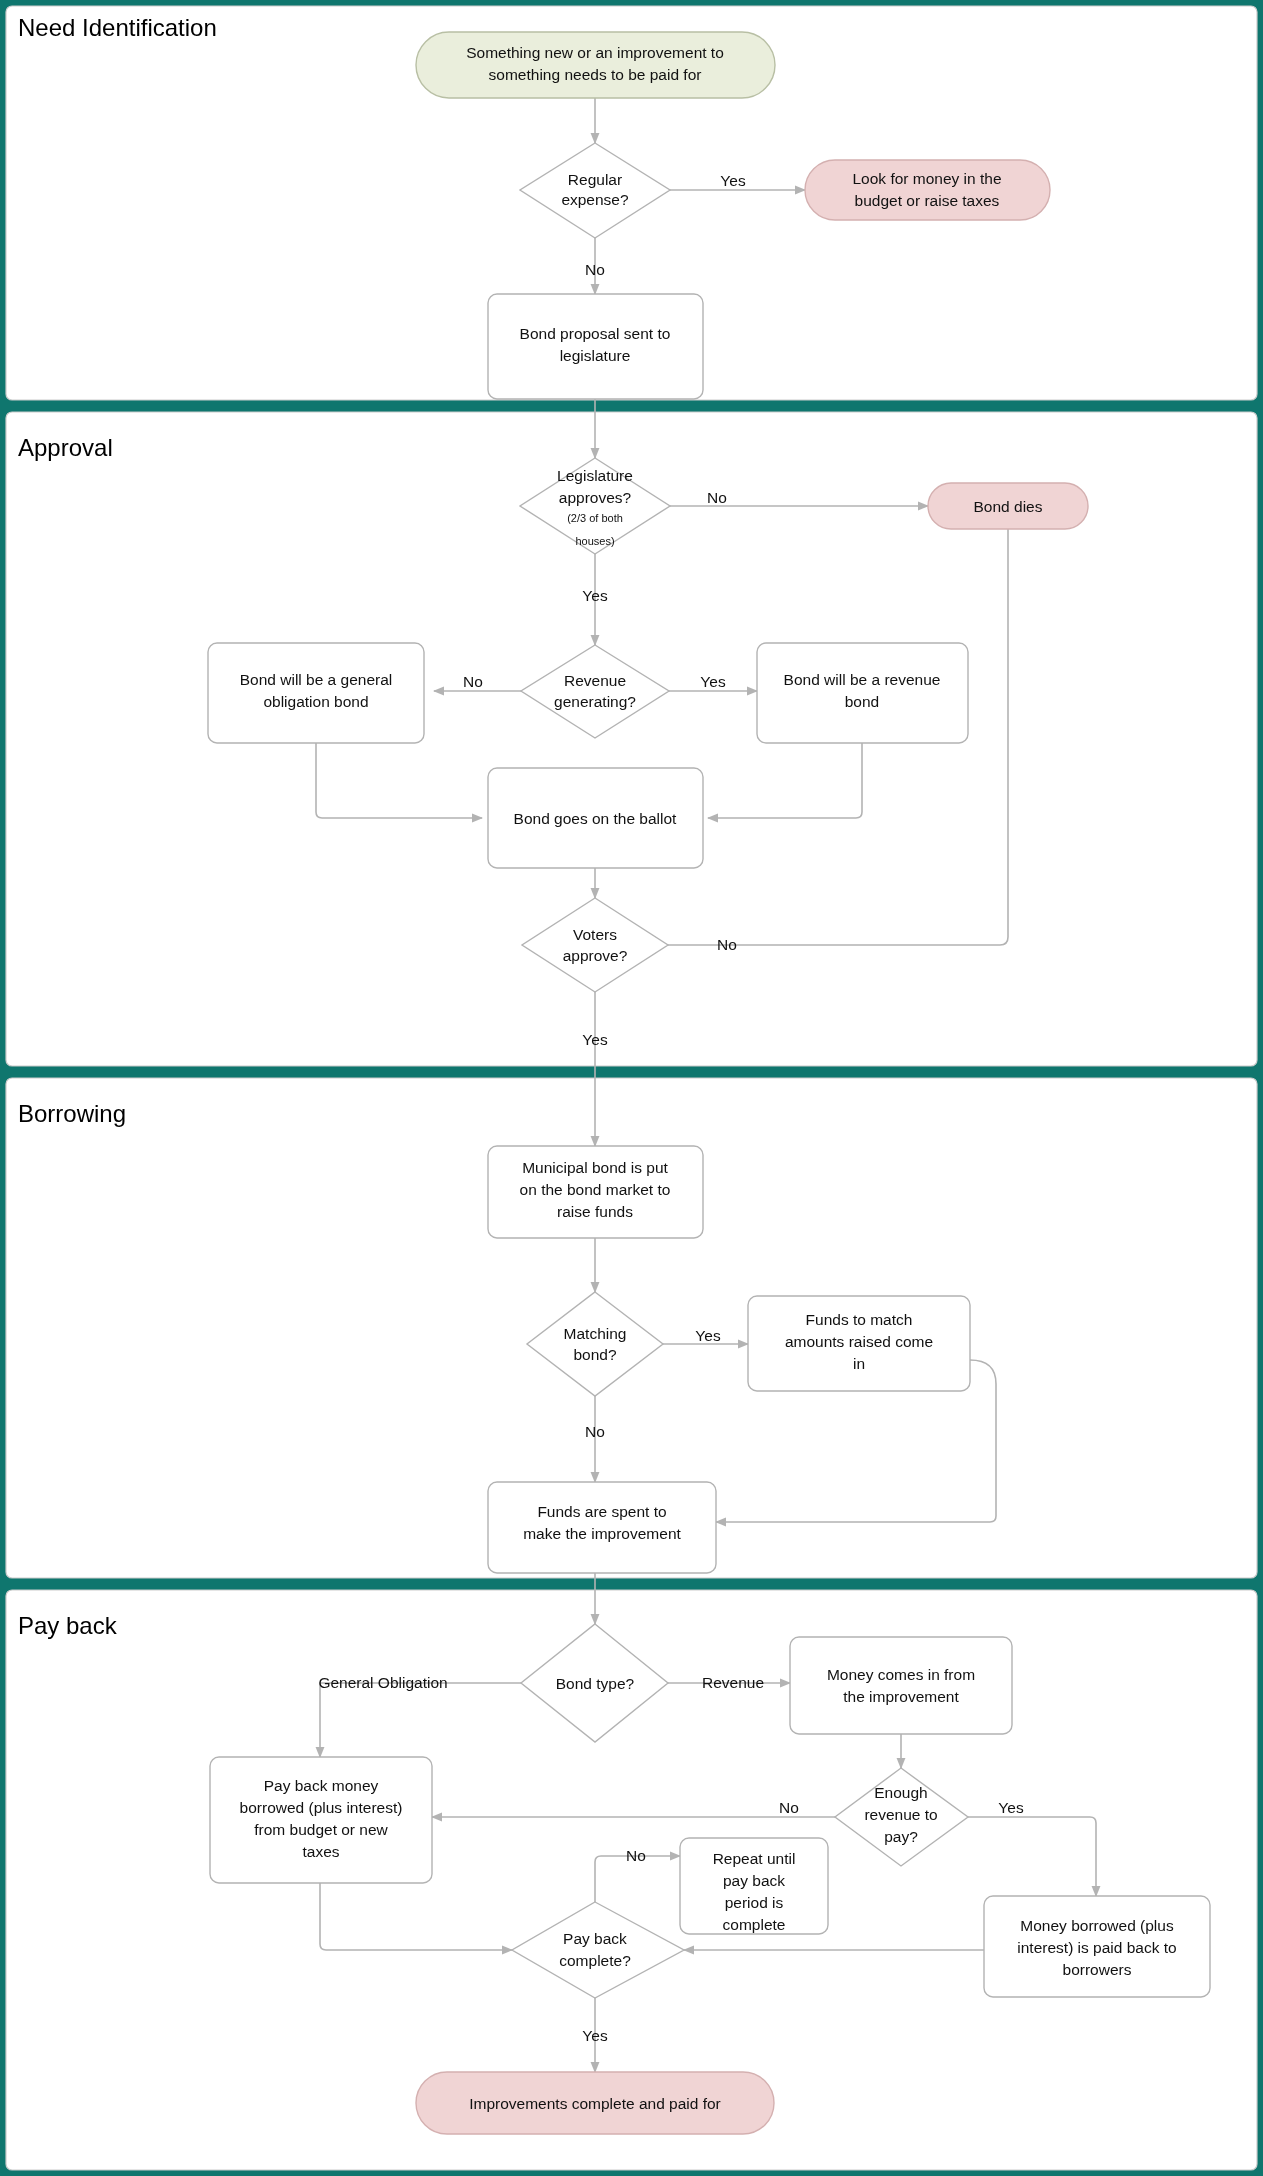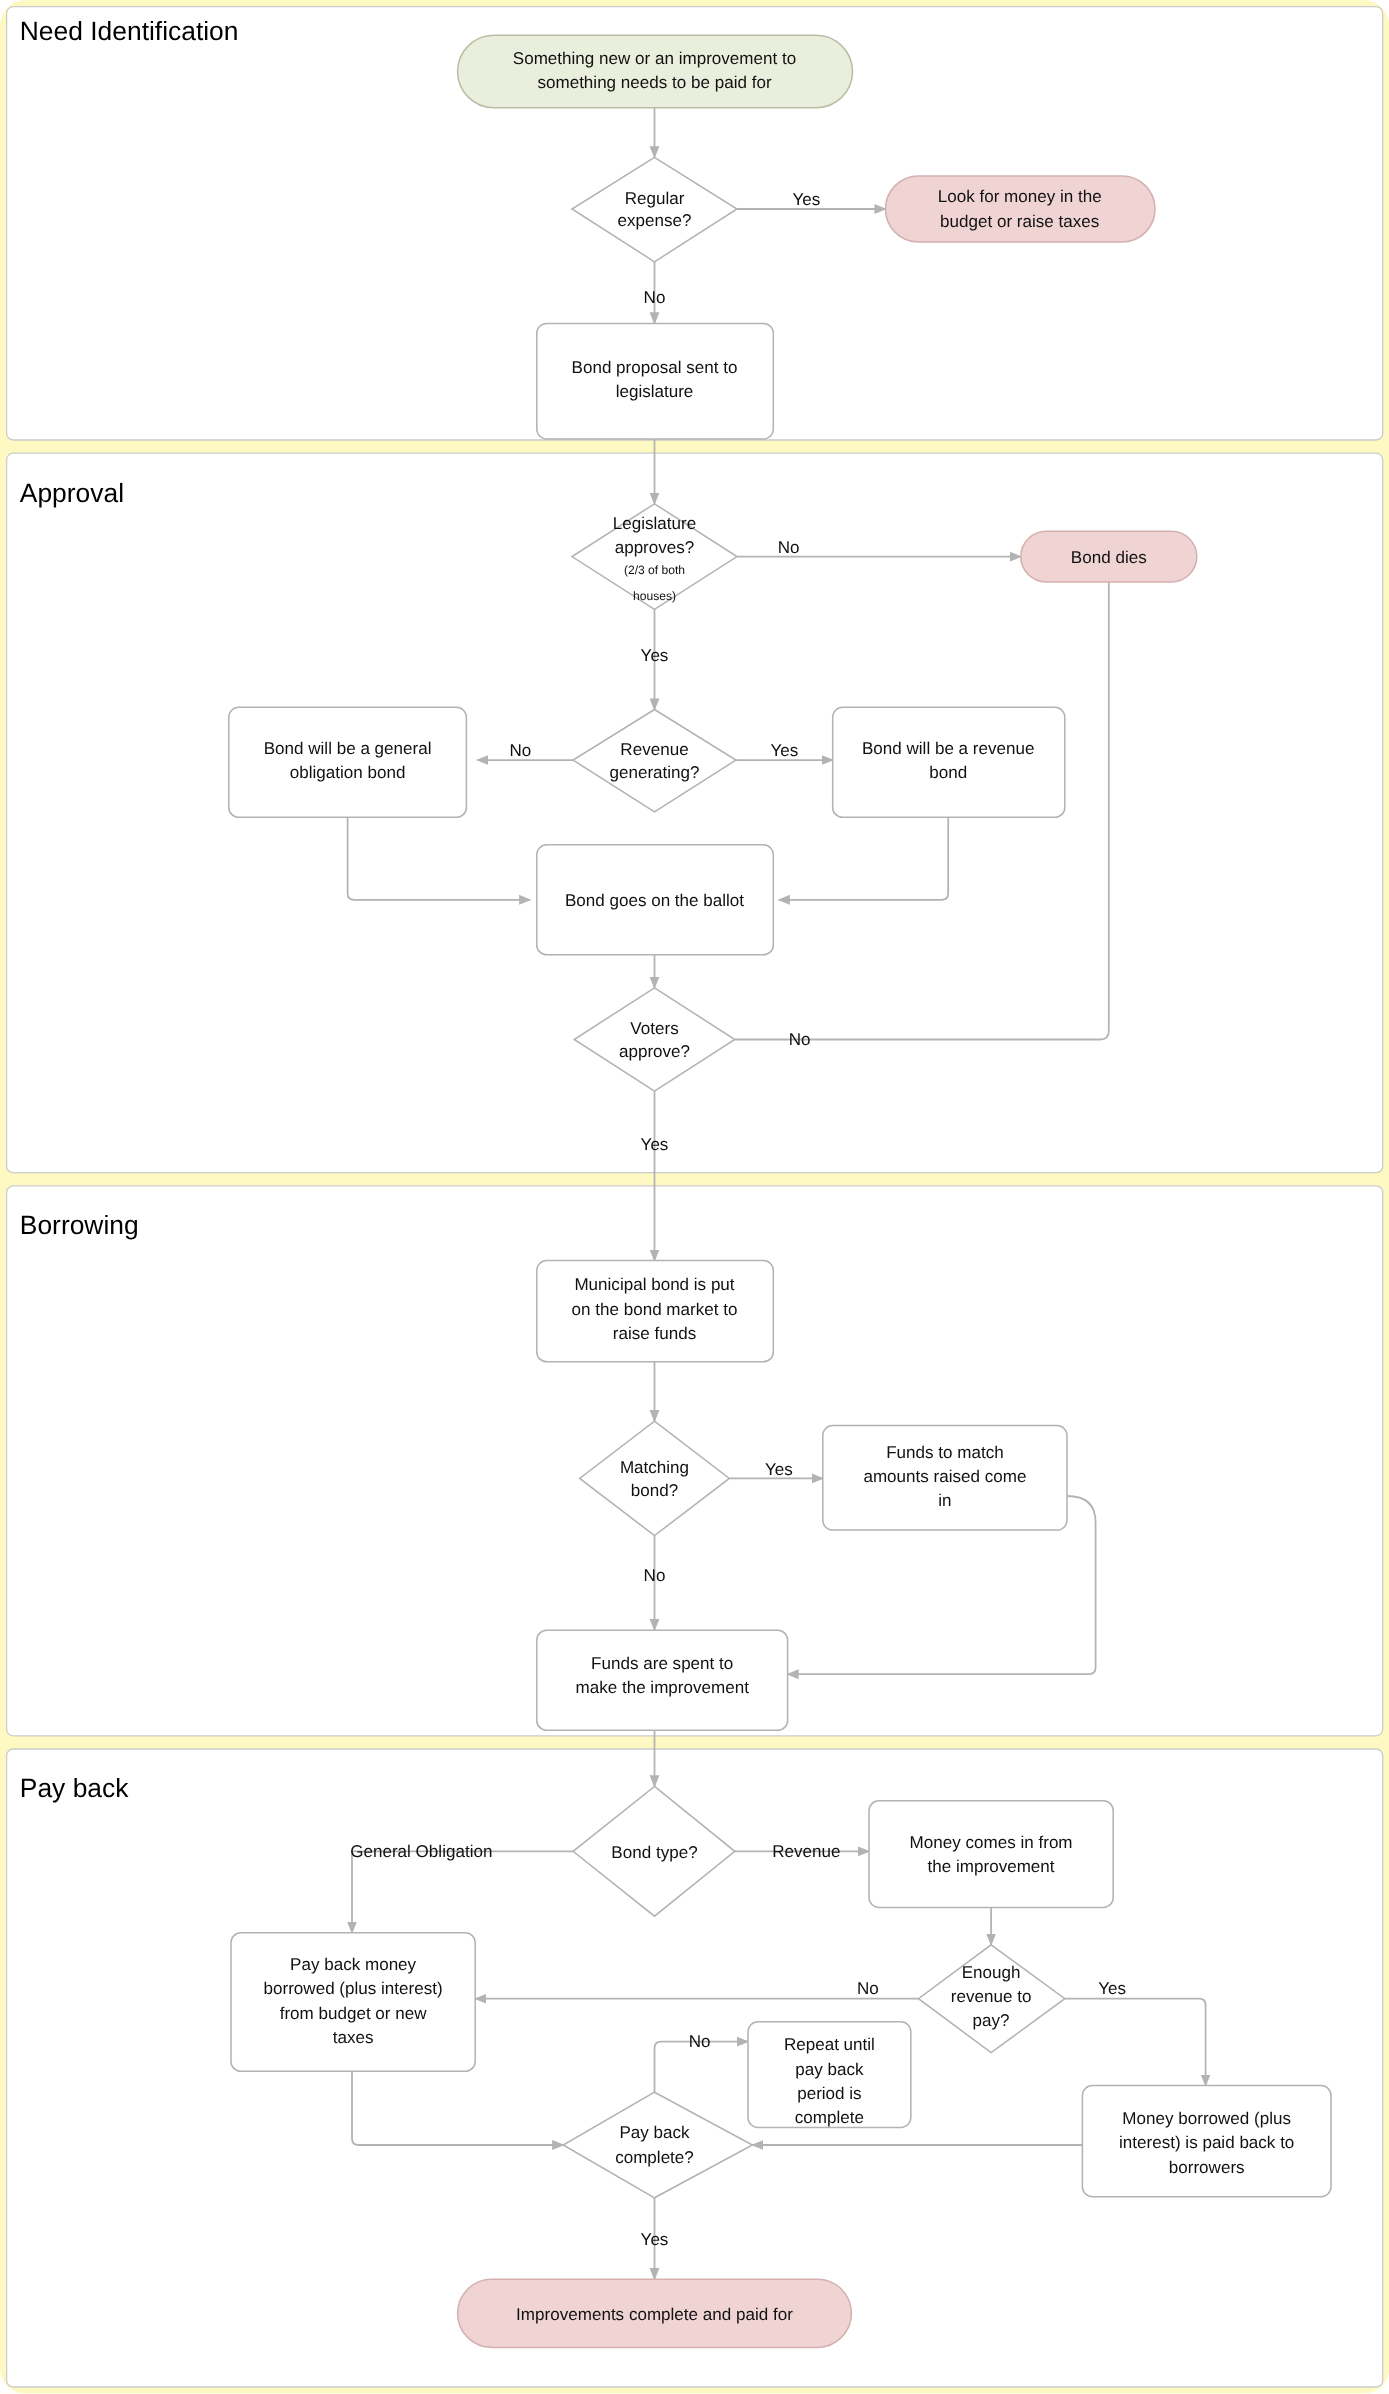--- a/index.html
+++ b/index.html
@@ -1,17 +1,17 @@
 <!DOCTYPE html>
 <html><head>
 <meta charset="utf-8">
 <style>
   html,body{margin:0;padding:0;background:#ffffff;}
   body{font-family:"Liberation Sans",sans-serif;}
-  #stage{position:relative;width:1263px;height:2176px;background:#fef9c3;overflow:hidden;border-radius:23px;}
+  #stage{position:relative;width:1263px;height:2176px;background:#0f766e;overflow:hidden;}
   svg#diagram{position:absolute;left:0;top:0;width:1263px;height:2176px;}
   .swimlane-box{fill:#ffffff;stroke:#cccccc;stroke-width:1.2;}
   .lane-title{font-family:"Liberation Sans",sans-serif;font-size:24px;fill:#000000;}
   .node-rect{fill:#ffffff;stroke:#b3b3b3;stroke-width:1.4;}
   .node-start{fill:#eaeedc;stroke:#b8bfa4;stroke-width:1.4;}
   .node-end{fill:#f0d4d4;stroke:#d4b0b0;stroke-width:1.4;}
   .node-diamond{fill:#ffffff;stroke:#b3b3b3;stroke-width:1.4;}
   .conn{stroke:#b3b3b3;stroke-width:1.6;fill:none;}
   .node-text{font-family:"Liberation Sans",sans-serif;font-size:15.5px;fill:#111111;text-anchor:middle;}
   .node-text-sm{font-family:"Liberation Sans",sans-serif;font-size:11px;fill:#111111;text-anchor:middle;}

